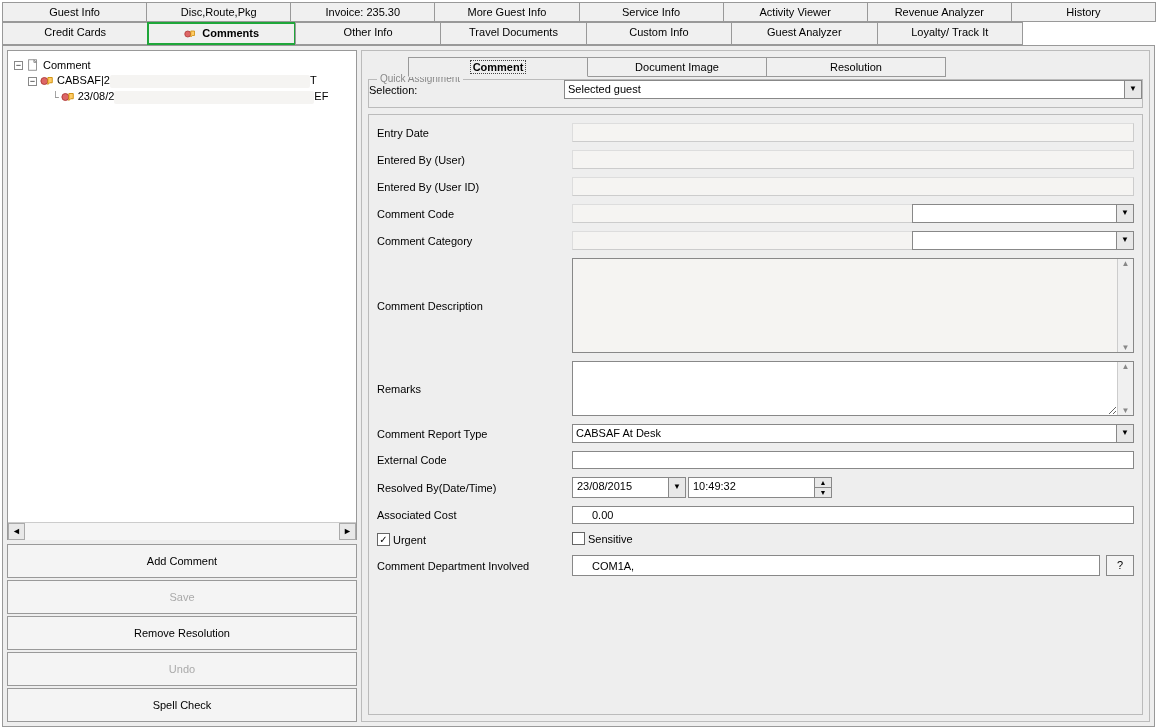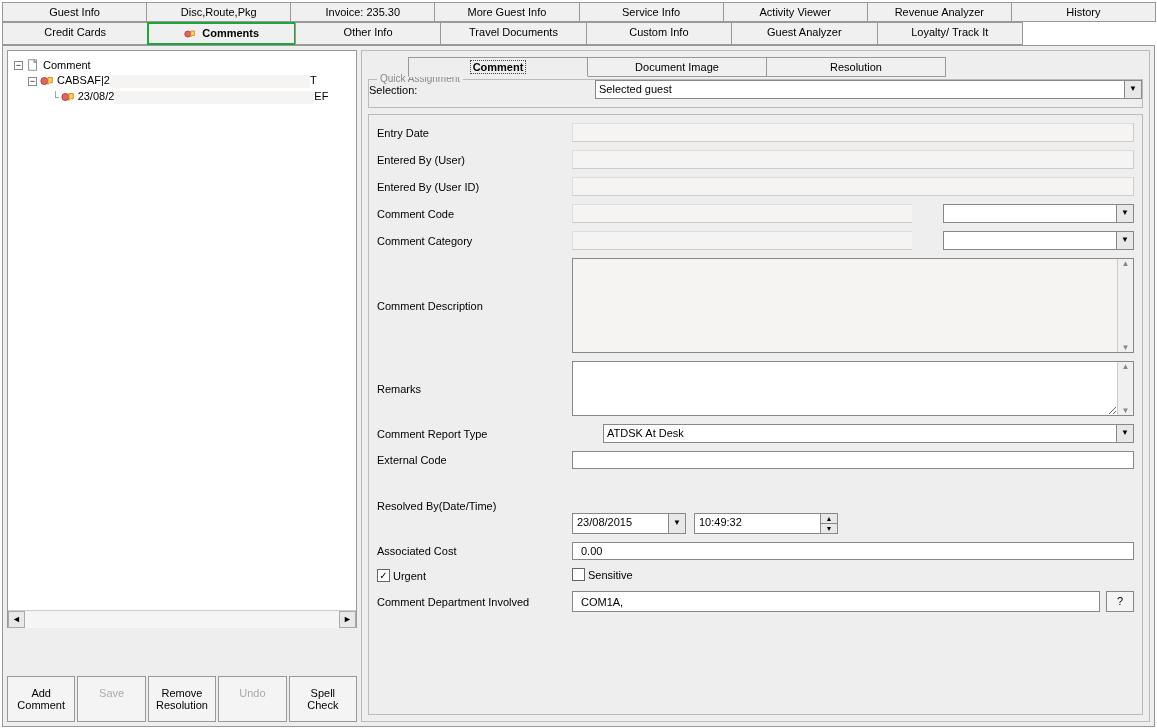--- a/index.html
+++ b/index.html
@@ -129,23 +129,22 @@
     cursor: pointer;
   }
   .hscroll .track {
     flex: 1;
     height: 17px;
     background: #f5f5f5;
     position: relative;
   }
   .btn-grid {
     display: grid;
-    grid-template-columns: 1fr 1fr 1fr 1fr 1fr;
+    grid-template-columns: 1fr;
     gap: 2px;
-    margin-top: 44px;
   }
   .btn {
     background: #f4f4f4;
     border: 1px solid #999;
     padding: 10px 4px;
     text-align: center;
     cursor: pointer;
     font-size: 11px;
   }
   .btn.disabled {
@@ -222,21 +221,21 @@
   .form-control {
     flex: 1;
     display: flex;
     gap: 4px;
   }
   .input, select, textarea {
     font-family: inherit;
     font-size: 11px;
     border: 1px solid #888;
     background: #fff;
-    padding: 2px 8px;
+    padding: 2px 19px;
   }
   .input.full, select.full, textarea.full {
     width: 100%;
   }
   .readonly-blur {
     background: #f5f4f2;
     border: 1px solid #ccc;
     border-top-color:#ddd;
     border-left-color:#ddd;
     height: 19px;
@@ -263,21 +262,20 @@
     align-items:center;
     font-size:8px;
     color:#888;
   }
   .select-wrap {
     flex:1;
     display:flex;
     border:1px solid #888;
     background:#fff;
     height:19px;
-    margin-left:31px;
   }
   .select-wrap .sel-text {
     flex:1;
     padding:2px 3px;
   }
   .select-wrap .sel-arrow {
     width:17px;
     background:#e8e8e8;
     border-left:1px solid #888;
     text-align:center;
@@ -531,36 +529,36 @@
                     <span>▼</span>
                   </div>
               </div>
             </div>
           </div>
 
           <div class="form-row">
             <div class="form-label">Comment Report Type</div>
             <div class="form-control">
               <div class="select-wrap">
-                <div class="sel-text">ATDSK At Desk</div>
+                <div class="sel-text">CABSAF At Desk</div>
                 <div class="sel-arrow">▼</div>
               </div>
             </div>
           </div>
 
           <div class="form-row">
             <div class="form-label">External Code</div>
             <div class="form-control">
               <input class="input full" value="" style="">
             </div>
           </div>
 
           <div class="form-row">
             <div class="form-label">Resolved By(Date/Time)</div>
-            <div class="form-control" style="gap:8px;margin-top:36px;">
+            <div class="form-control" style="gap:2px;">
               <div class="picker">
                 <div class="p-text">23/08/2015</div>
                 <div class="p-btn">▼</div>
               </div>
               <div class="spinner">
                 <div class="sp-text">10:49:32</div>
                 <div class="sp-btns">
                     <div>▲</div>
                     <div>▼</div>
                   </div>

